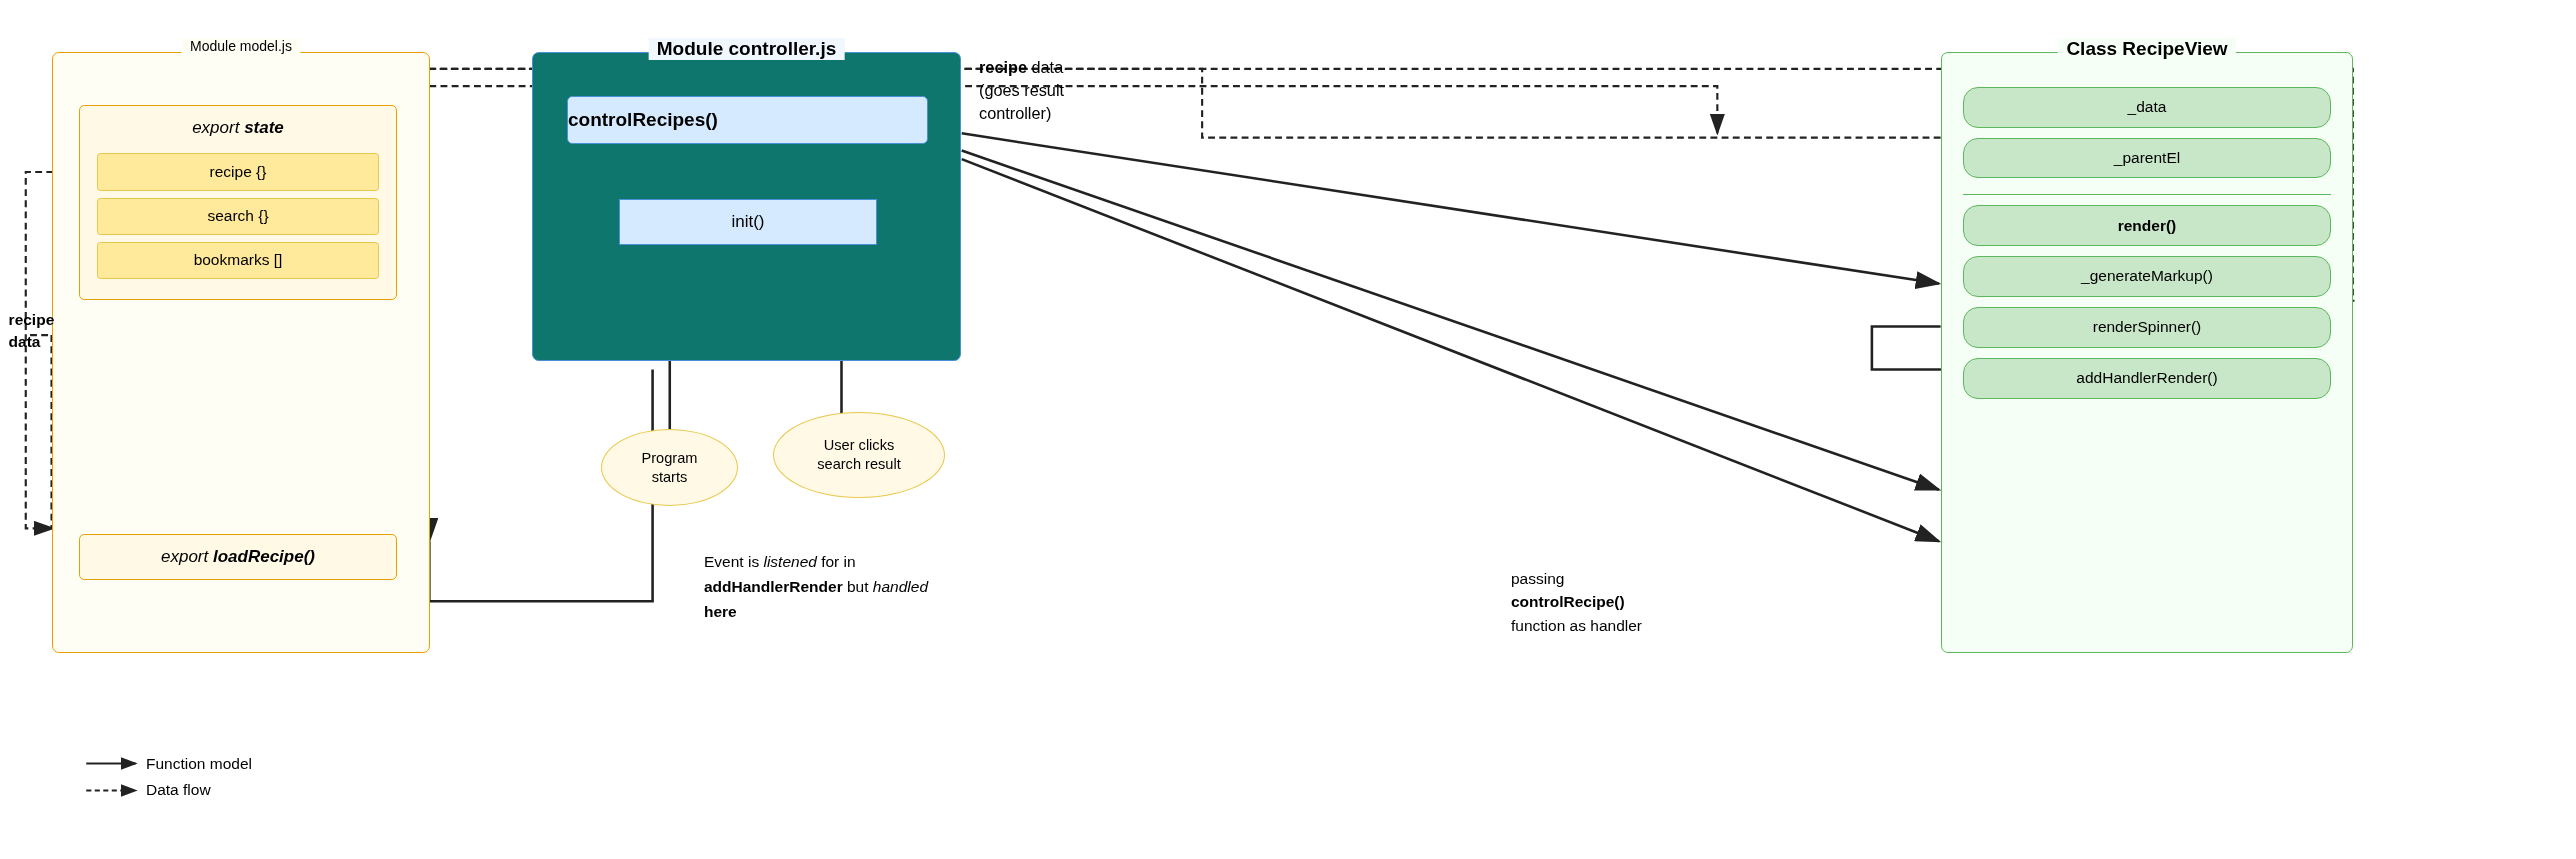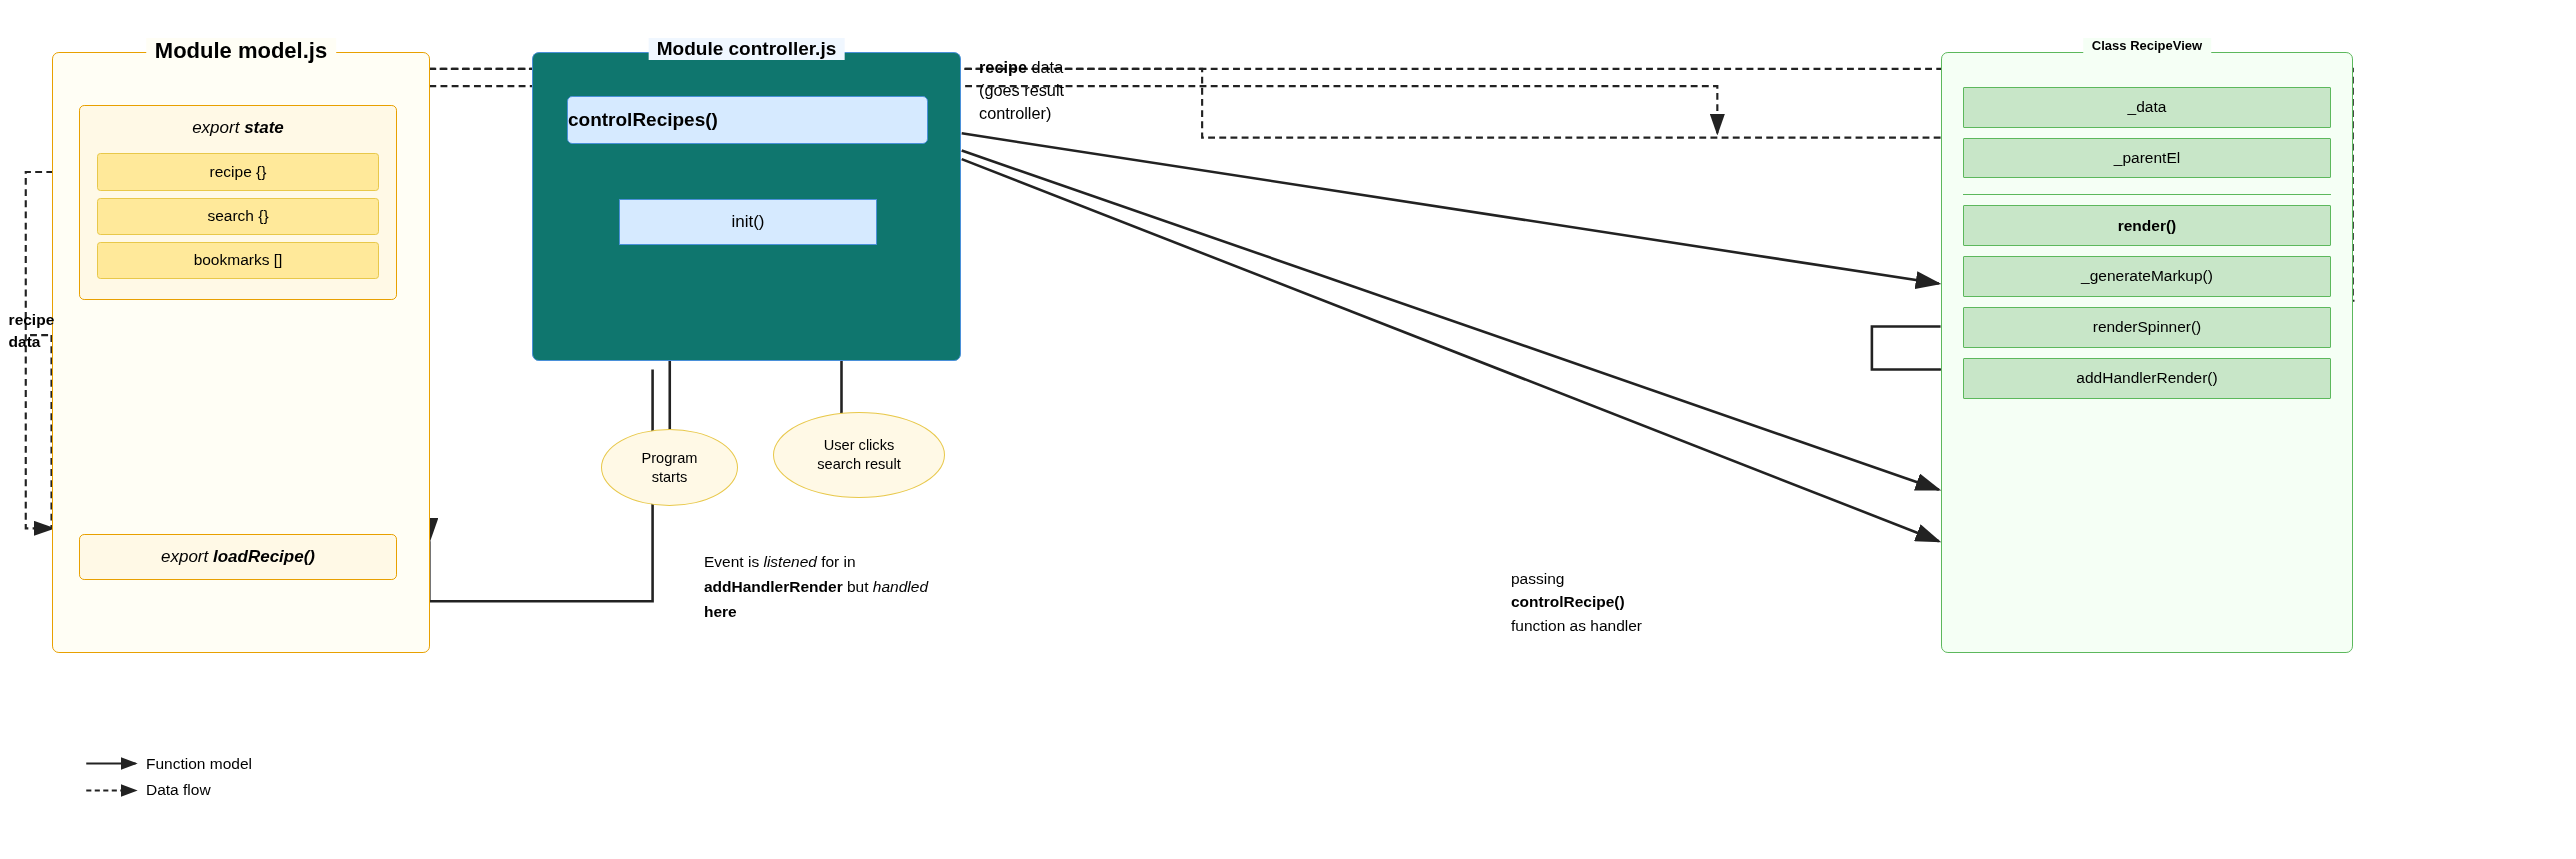--- a/index.html
+++ b/index.html
@@ -29,22 +29,22 @@
       border-radius: 6.9px;
       background: #fffef5;
     }
     .module-model-title {
       position: absolute;
       top: -15.5px;
       left: 50%;
       transform: translateX(-50%);
       background: #fffef5;
       padding: 0 8.6px;
-      font-size: 22px;
-      font-weight: bold;
+      font-size: 14px;
+      font-weight: normal;
       white-space: nowrap;
     }
 
     
     .export-state-box {
       position: absolute;
       left: 26px;
       top: 52px;
       width: 318px;
       border: 1.7px solid #e8a000;
@@ -147,31 +147,31 @@
       border-radius: 6.9px;
       background: #f5fff5;
     }
     .class-recipeview-title {
       position: absolute;
       top: -15.5px;
       left: 50%;
       transform: translateX(-50%);
       background: #f5fff5;
       padding: 0 8.6px;
-      font-size: 13px;
+      font-size: 19px;
       font-weight: bold;
       white-space: nowrap;
       text-align: right;
     }
 
     .view-item {
       margin: 10.3px 20.6px;
       background: #c8e6c8;
       border: 0.9px solid #5cb85c;
-      border-radius: 1px;
+      border-radius: 15px;
       text-align: center;
       padding: 10.3px 0;
       font-size: 15.5px;
     }
     .view-item-bold {
       font-weight: bold;
     }
     .view-divider {
       margin: 15.5px 20.6px 5.2px 20.6px;
       border-top: 0.9px solid #5cb85c;

